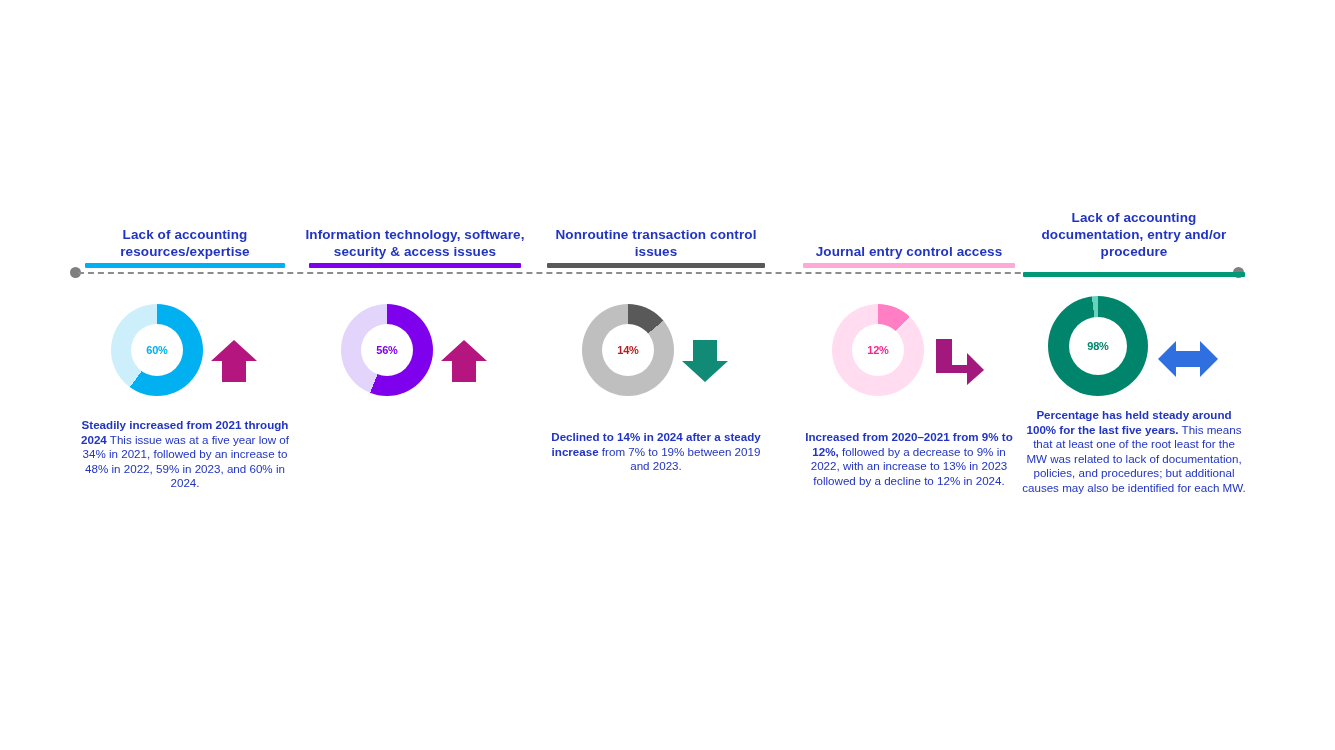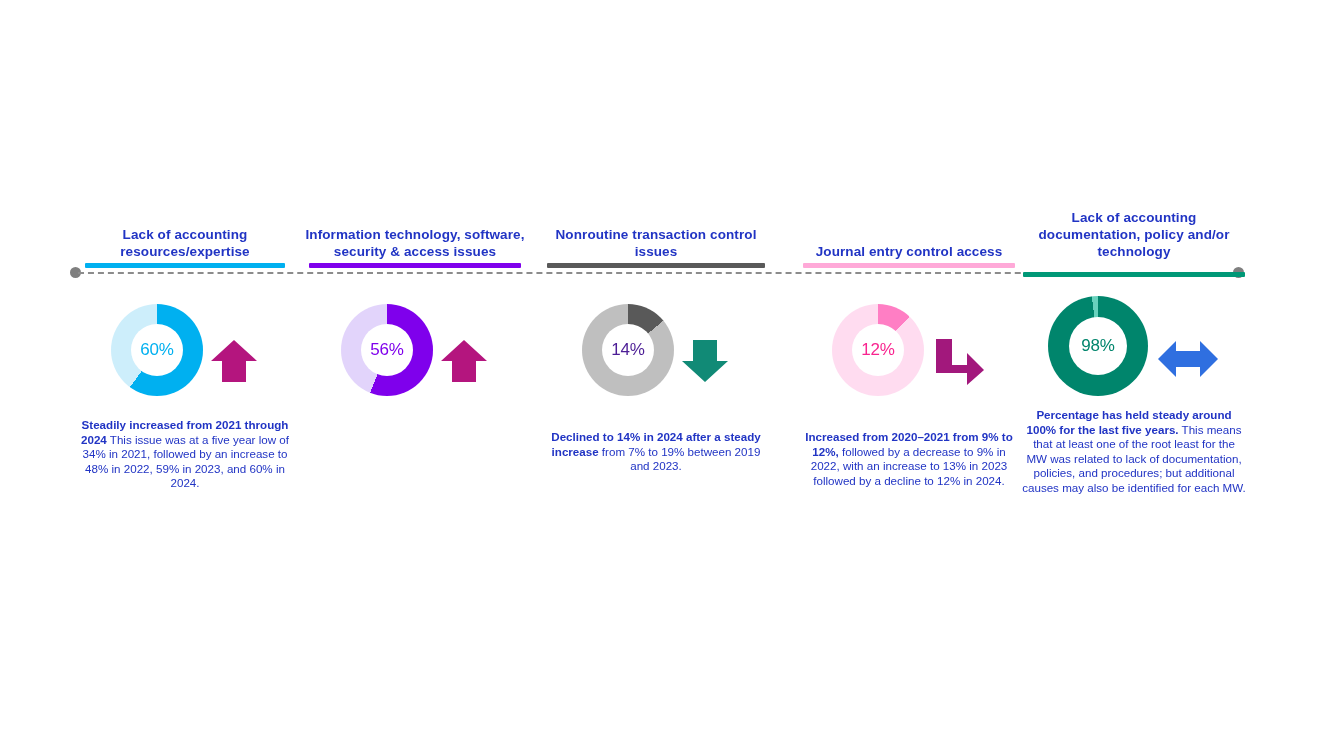--- a/index.html
+++ b/index.html
@@ -92,22 +92,22 @@
     transform: translate(-50%, -50%);
     width: 52px;
     height: 52px;
     border-radius: 50%;
     background: #ffffff;
     display: flex;
     align-items: center;
     justify-content: center;
   }
   .donut .pct {
-    font-size: 17px;
-    font-weight: normal;
+    font-size: 11px;
+    font-weight: bold;
     letter-spacing: -0.2px;
   }
   .arrow {
     flex: 0 0 auto;
     margin-left: 6px;
     margin-top: 26px;
   }
 
   
   .col-body {
@@ -172,21 +172,21 @@
   </div>
 
   <div class="col" id="col2" style="left:545px;width:222px;">
     <div class="col-head">
       <div class="col-title">Nonroutine transaction control issues</div>
       <div class="col-rule" id="rule2" style="bottom: 0px; width: 218px; background: rgb(89, 89, 89);"></div>
     </div>
     <div class="donut-wrap" style="top:108px;">
       <div class="donut" id="donut2" style="background: conic-gradient(rgb(89, 89, 89) 0deg, rgb(89, 89, 89) 50.4deg, rgb(191, 191, 191) 50.4deg, rgb(191, 191, 191) 360deg);">
         <div class="hole">
-          <span class="pct" id="pct2" style="color: #4c1d95;">14%</span>
+          <span class="pct" id="pct2" style="color: #b91c1c;">14%</span>
         </div>
       </div>
       <span class="arrow">
         <svg width="50" height="46" viewBox="0 0 50 46">
             <polygon points="25,44 48,23 37,23 37,2 13,2 13,23 2,23" fill="#118a76"></polygon>
           </svg>
       </span>
     </div>
     <div class="col-body" style="top:234px;">
       <b>Declined to 14% in 2024 after a steady increase</b><span> from 7% to 19% between 2019 and 2023.</span>
@@ -210,21 +210,21 @@
         </svg>
       </span>
     </div>
     <div class="col-body" style="top:234px;">
       <b>Increased from 2020–2021 from 9% to 12%,</b><span> followed by a decrease to 9% in 2022, with an increase to 13% in 2023 followed by a decline to 12% in 2024.</span>
     </div>
   </div>
 
   <div class="col" id="col4" style="left:1022px;width:224px;">
     <div class="col-head">
-      <div class="col-title">Lack of accounting documentation, policy and/or technology</div>
+      <div class="col-title">Lack of accounting documentation, entry and/or procedure</div>
       <div class="col-rule" id="rule4" style="bottom: -9px; width: 222px; background: rgb(0, 152, 119);"></div>
     </div>
     <div class="donut-wrap" style="top:100px;">
       <div class="donut" id="donut4" style="width: 100px; height: 100px; background: conic-gradient(rgb(0, 133, 108) 0deg, rgb(0, 133, 108) 352.8deg, rgb(105, 210, 189) 352.8deg, rgb(105, 210, 189) 360deg);">
         <div class="hole" style="width:58px;height:58px;">
           <span class="pct" id="pct4" style="color: rgb(0, 133, 108);">98%</span>
         </div>
       </div>
       <span class="arrow" style="margin-top:30px;margin-left:8px;">
         <svg width="64" height="42" viewBox="0 0 64 42">

